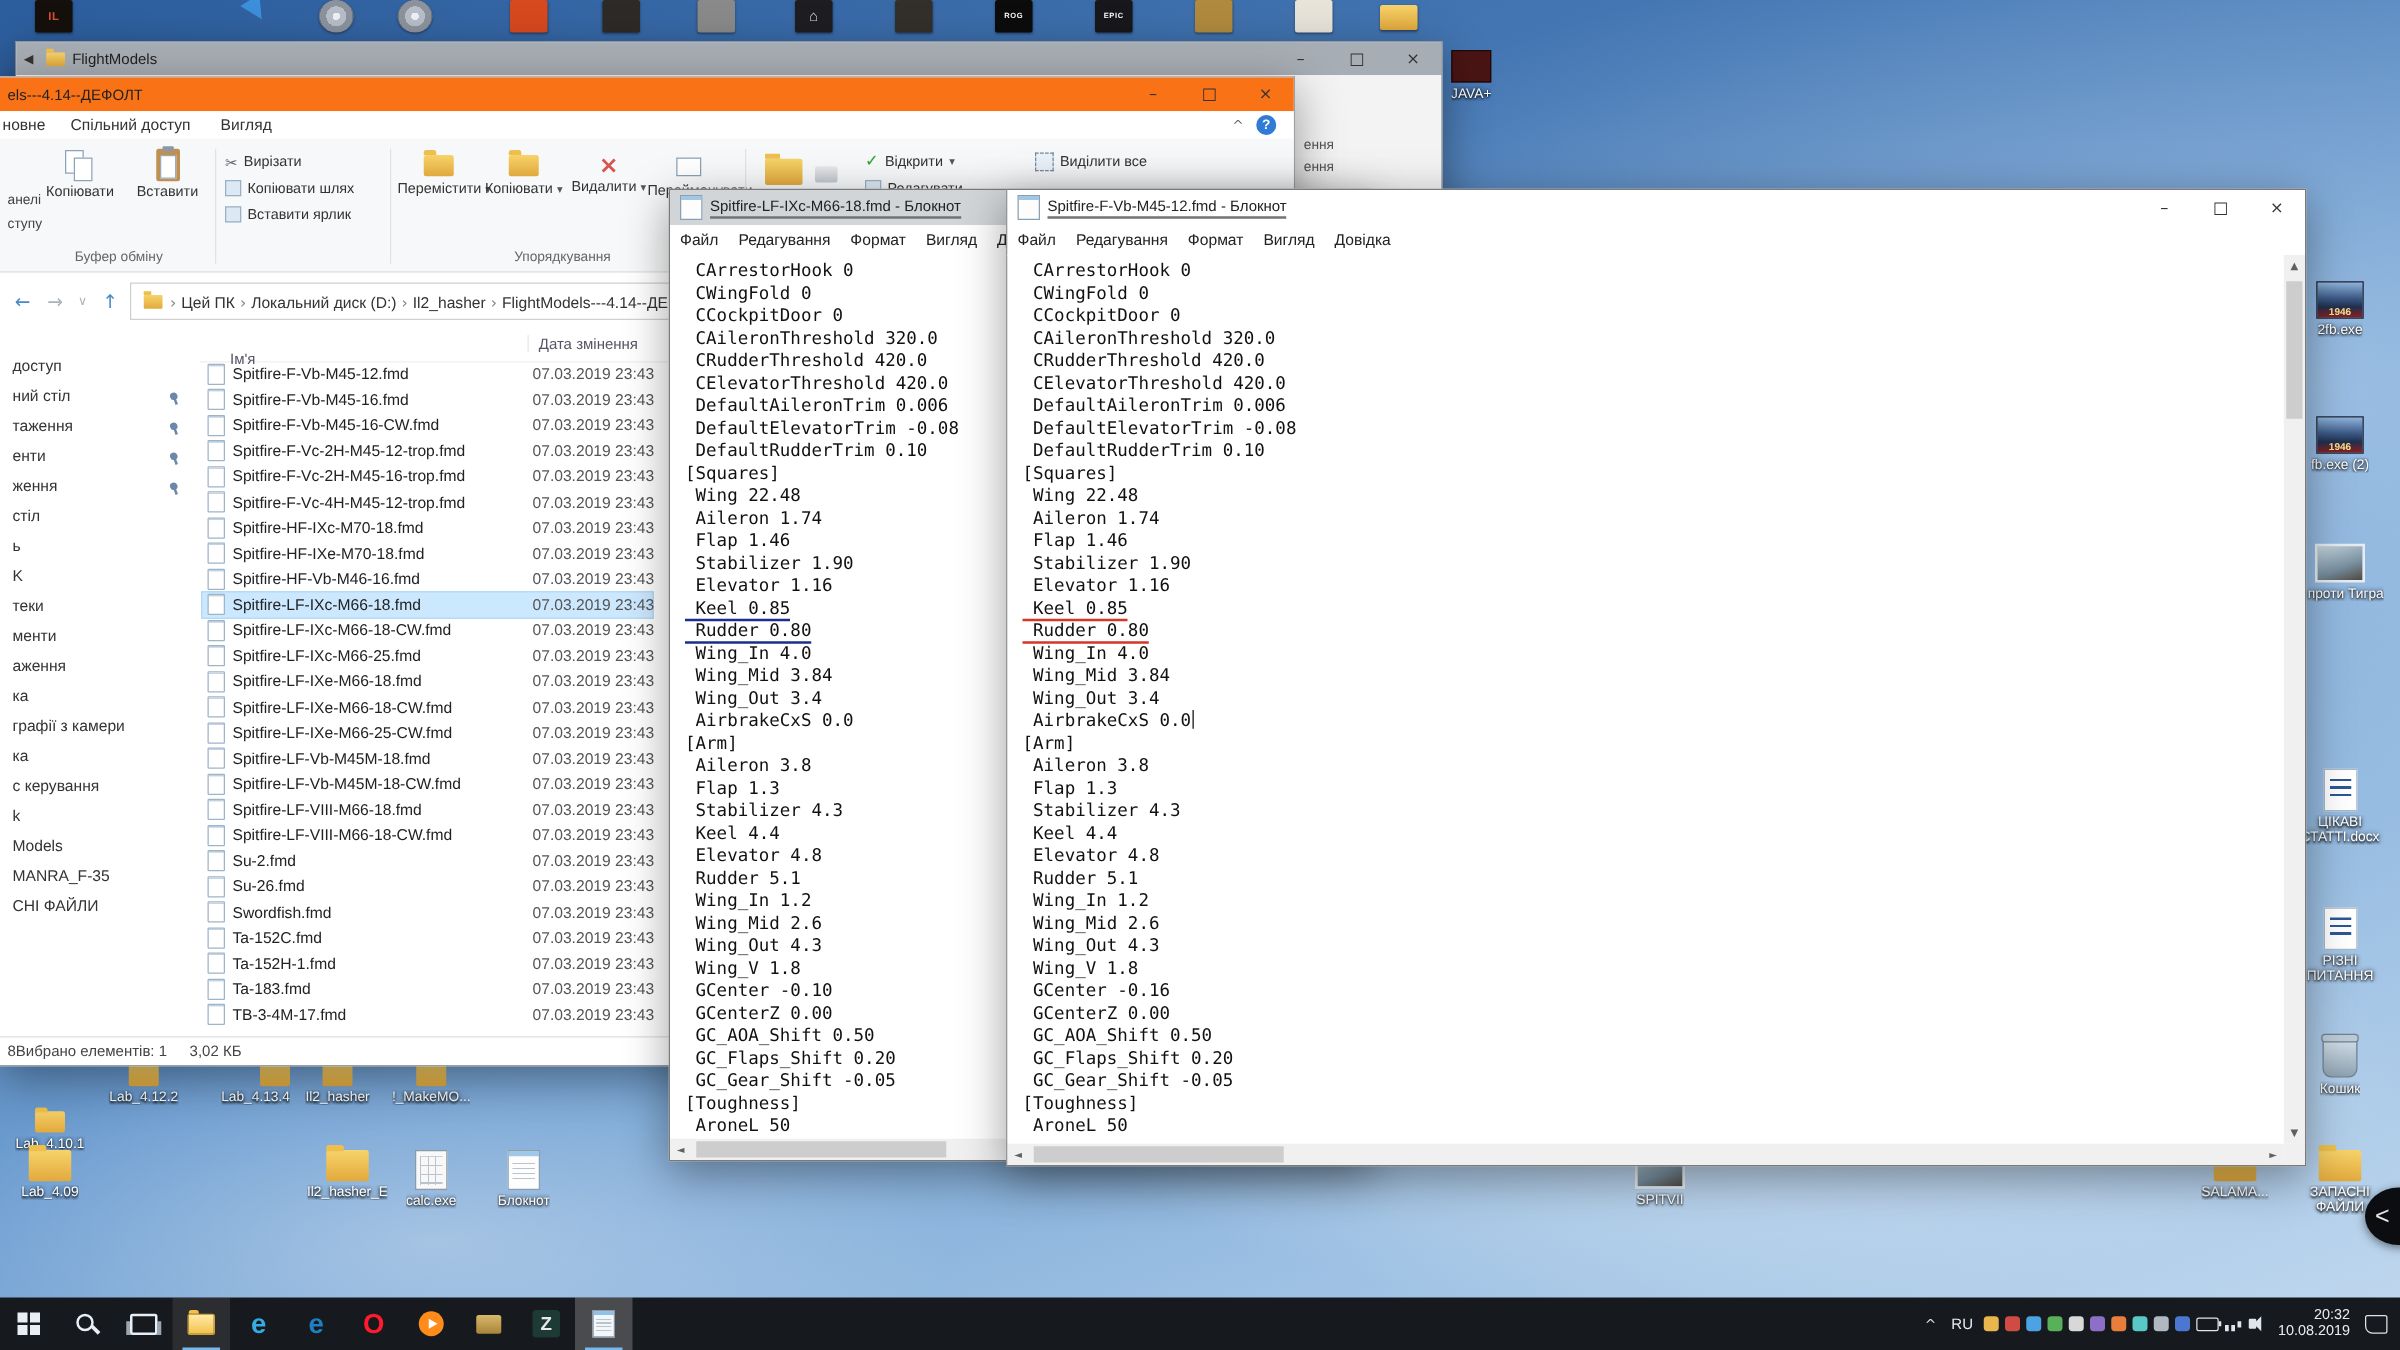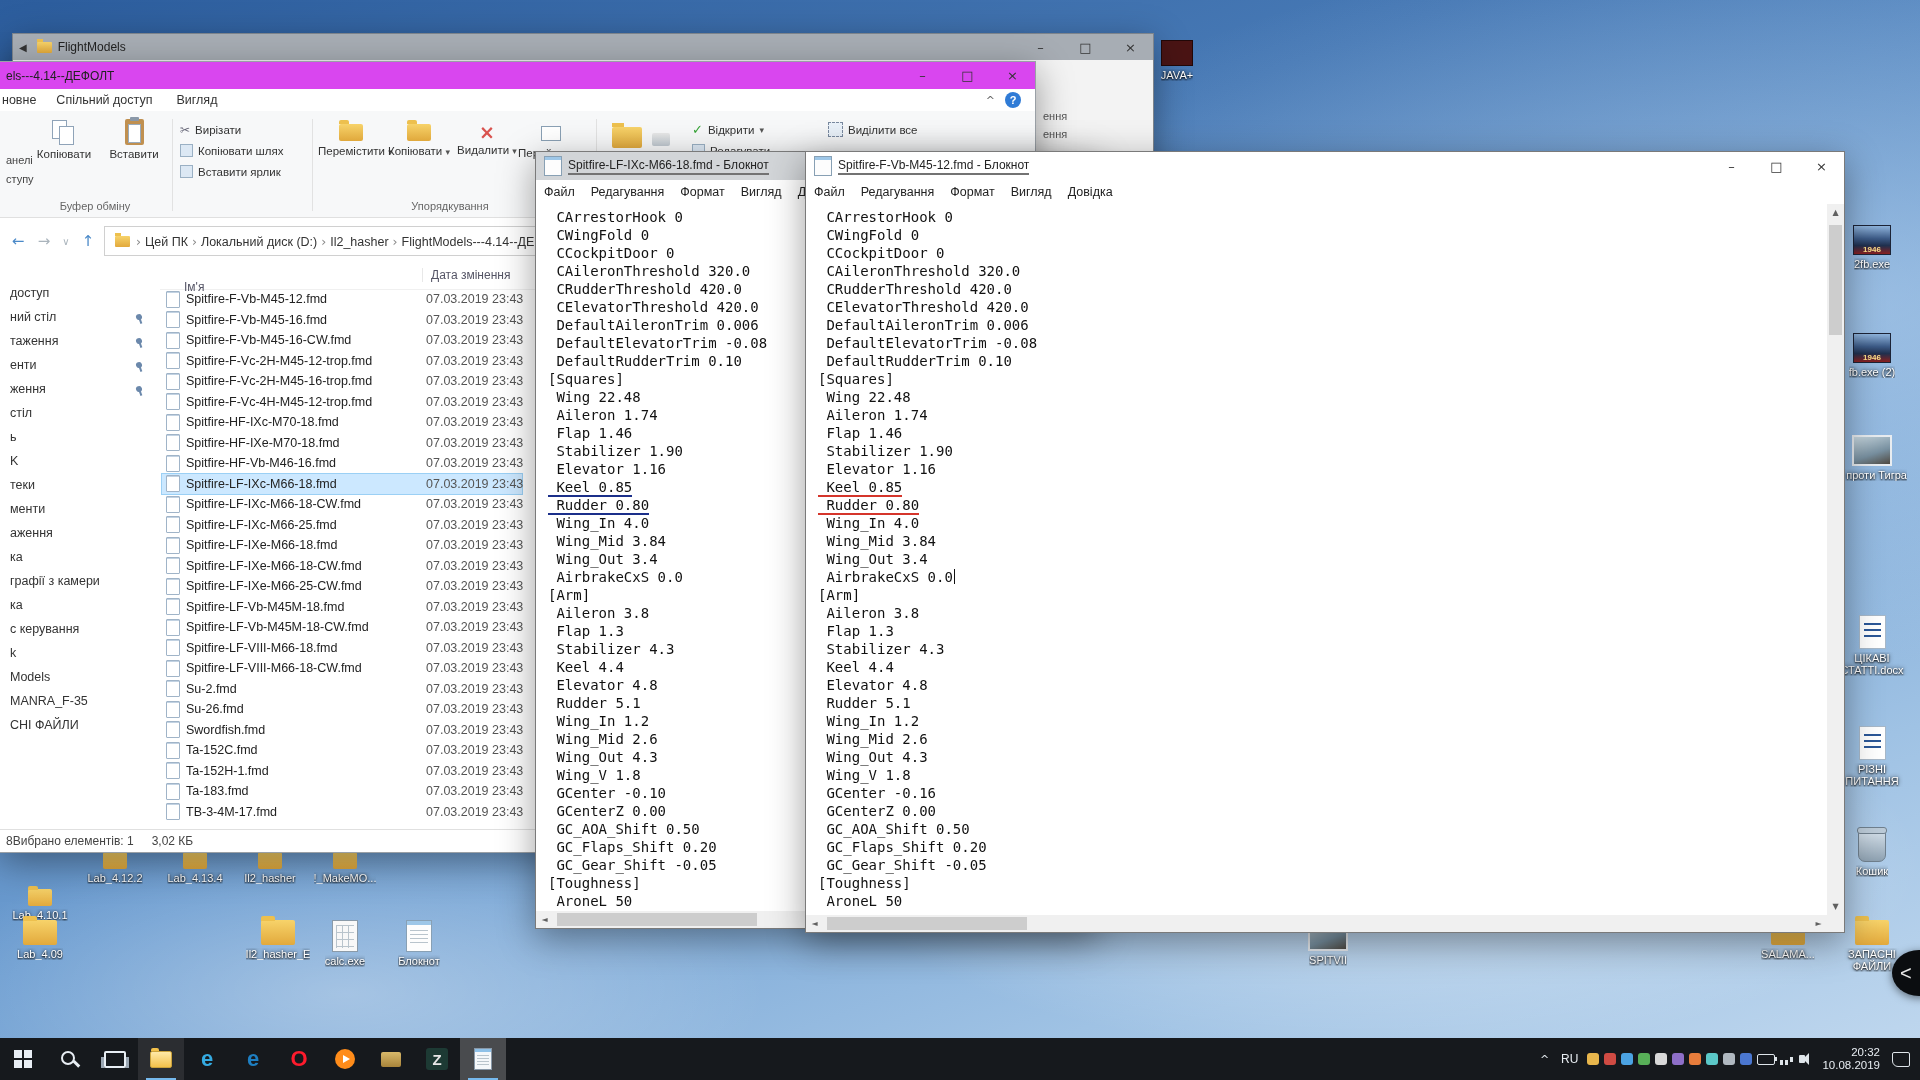--- a/index.html
+++ b/index.html
@@ -80,21 +80,21 @@
   .folder-mini{width:15px;height:11px;background:linear-gradient(#f7d36a,#e2a93c);border-radius:1px;
     display:inline-block;position:relative;margin-left:4px}
   .folder-mini::before{content:"";position:absolute;top:-3px;left:0;width:6px;height:3px;background:#edc04e}
   .back-body{position:absolute;left:0;right:0;top:26px;bottom:0;background:#f3f3f3}
   .back-body .frag{position:absolute;font-size:11px;color:#555}
   .back-body .f1{left:1030px;top:50px}
   .back-body .f2{left:1030px;top:68px}
 
   
   #explorer{left:0;top:61px;width:1035px;height:790px;z-index:20;border:1px solid #9aa0a6;border-left:none}
-  .exp-tb{height:27px;background:#d946ef}
+  .exp-tb{height:27px;background:#f97316}
   .tabs-row{height:22px;display:flex;align-items:center;background:#fff;font-size:12.5px;color:#333}
   .tab{padding:2px 12px}
   .tab.fragt{padding:2px 8px 2px 2px}
   .ribbon-collapse{margin-left:auto;color:#666;padding:0 10px;font-size:11px}
   .help-badge{width:16px;height:16px;border-radius:50%;background:#2f7bd6;color:#fff;font-size:11px;
     display:inline-flex;align-items:center;justify-content:center;margin-right:14px;font-weight:bold}
   .ribbon{height:106px;background:#f7f8f9;border-bottom:1px solid #e0e0e0;position:relative;
     font-size:11.5px;color:#333}
   .rb-frag{position:absolute;left:6px;top:40px;font-size:11px;line-height:19px;color:#444}
   .rb-big{position:absolute;top:4px;width:68px;text-align:center}
@@ -243,20 +243,36 @@
   .tr-notif{width:16px;height:13px;border:1.5px solid #dfe5ea;border-radius:2px 2px 2px 6px;margin-right:6px}
 
   #edge-circle{position:absolute;left:1892px;top:950px;width:46px;height:46px;border-radius:50%;
     background:#0b0d10;z-index:60;display:flex;align-items:center;padding-left:8px;color:#e8e8e8;
     font-size:20px;box-shadow:0 2px 8px rgba(0,0,0,.5)}
 </style>
 </head>
 <body>
 
 <div id="desktop" data-interactable="false">
+  <div id="topstrip" data-interactable="false">
+      <div class="top-icon" data-interactable="true" style="left: 28px; background: rgb(22, 16, 13); color: rgb(224, 80, 48); font-size: 9px;">IL</div>
+      <div class="top-icon cursor" data-interactable="true" style="left: 192px;"></div>
+      <div class="top-icon disc" data-interactable="true" style="left: 255px;"></div>
+      <div class="top-icon disc" data-interactable="true" style="left: 318px;"></div>
+      <div class="top-icon" data-interactable="true" style="left: 408px; background: rgb(216, 73, 31);"></div>
+      <div class="top-icon" data-interactable="true" style="left: 482px; background: rgb(46, 42, 40);"></div>
+      <div class="top-icon" data-interactable="true" style="left: 558px; background: rgb(138, 138, 138);"></div>
+      <div class="top-icon" data-interactable="true" style="left: 636px; background: rgb(29, 29, 34); color: rgb(221, 221, 221); font-size: 12px;">⌂</div>
+      <div class="top-icon" data-interactable="true" style="left: 716px; background: rgb(51, 48, 44);"></div>
+      <div class="top-icon" data-interactable="true" style="left: 796px; background: rgb(12, 12, 12); color: rgb(255, 255, 255); font-size: 6px;">ROG</div>
+      <div class="top-icon" data-interactable="true" style="left: 876px; background: rgb(24, 24, 28); color: rgb(255, 255, 255); font-size: 6px;">EPIC</div>
+      <div class="top-icon" data-interactable="true" style="left: 956px; background: rgb(176, 138, 62);"></div>
+      <div class="top-icon" data-interactable="true" style="left: 1036px; background: rgb(232, 228, 218);"></div>
+      <div class="top-icon mini-folder" data-interactable="true" style="left: 1104px;"></div>
+    </div>
   <div id="dicons" data-interactable="false">
       <div class="dicon" data-interactable="true" style="left: 1140px; top: 40px;">
         <div class="dimg java" data-interactable="false"></div>
         <div class="dlabel" data-interactable="false">JAVA+</div>
       </div>
       <div class="dicon" data-interactable="true" style="left: 1835px; top: 225px;">
         <div class="dimg il2" data-interactable="false">1946</div>
         <div class="dlabel" data-interactable="false">2fb.exe</div>
       </div>
       <div class="dicon" data-interactable="true" style="left: 1835px; top: 333px;">
@@ -292,21 +308,21 @@
         <div class="dlabel" data-interactable="false">SPITVII</div>
       </div>
       <div class="dicon" data-interactable="true" style="left: 3px; top: 889px;">
         <div class="dimg folder-sm" data-interactable="false"></div>
         <div class="dlabel" data-interactable="false">Lab_4.10.1</div>
       </div>
       <div class="dicon" data-interactable="true" style="left: 78px; top: 852px;">
         <div class="dimg folder-sm" data-interactable="false"></div>
         <div class="dlabel" data-interactable="false">Lab_4.12.2</div>
       </div>
-      <div class="dicon" data-interactable="true" style="left: 158px; top: 852px;">
+      <div class="dicon" data-interactable="true" style="left: 158px; top: 852px; align-items: flex-end;">
         <div class="dimg folder-sm" data-interactable="false"></div>
         <div class="dlabel" data-interactable="false">Lab_4.13.4</div>
       </div>
       <div class="dicon" data-interactable="true" style="left: 233px; top: 852px;">
         <div class="dimg folder-sm" data-interactable="false"></div>
         <div class="dlabel" data-interactable="false">Il2_hasher</div>
       </div>
       <div class="dicon" data-interactable="true" style="left: 308px; top: 852px;">
         <div class="dimg folder-sm" data-interactable="false"></div>
         <div class="dlabel" data-interactable="false">!_MakeMO...</div>

